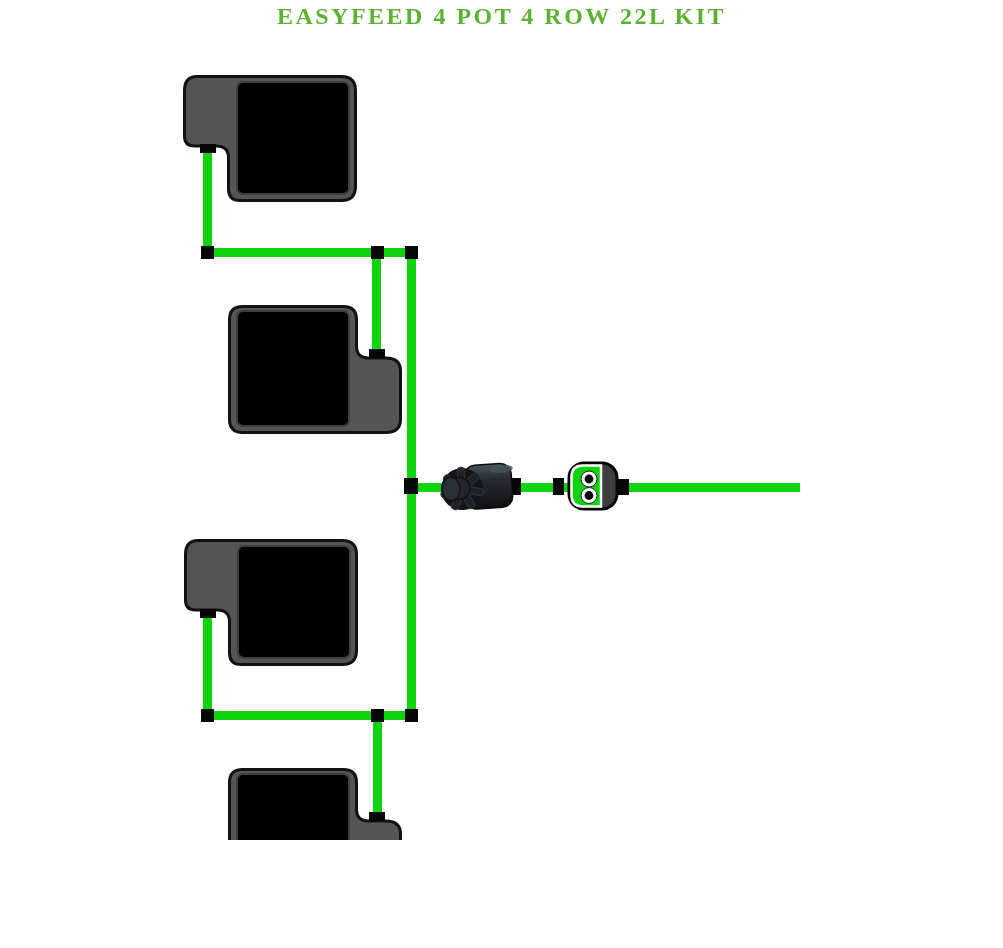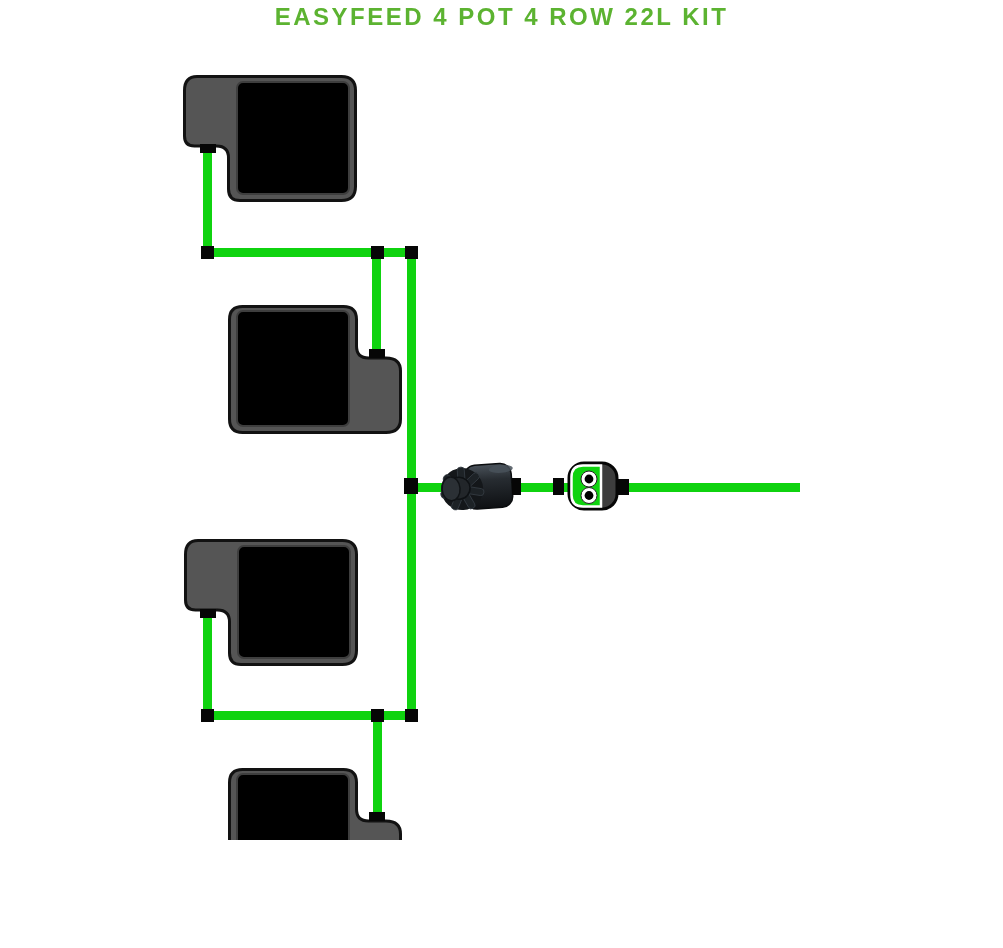--- a/index.html
+++ b/index.html
@@ -1,17 +1,17 @@
 <!DOCTYPE html>
 <html style="--title-green: #5cb331; --tube-green: #0fd30f; --tray-gray: #555555; --tray-stroke: #121212; --pot-black: #000000; --pot-edge: #3e3e3e; --connector-black: #060606; --valve-body-gray: #3d3d3d; --valve-port-white: #ffffff; --background: #ffffff;"><head>
 <meta charset="utf-8">
 <style>
   html,body{margin:0;padding:0;background:var(--background,#fff);}
   #stage{position:relative;width:1003px;height:840px;background:var(--background,#fff);
-         font-family:Liberation Sans, sans-serif;overflow:hidden;}
+         font-family:Liberation Serif, serif;overflow:hidden;}
 
   
   #title{position:absolute;left:0;top:3px;width:100%;text-align:center;z-index:10;
          font-weight:bold;font-size:24px;letter-spacing:2.5px;
          color:var(--title-green,#5cb331);}
 
   
   .tube{position:absolute;background:var(--tube-green,#0fd30f);z-index:2;}
   #t-pot1{left:203px;top:150px;width:9px;height:103px;}
   #t-manifold-top{left:203px;top:248px;width:213px;height:9px;}

